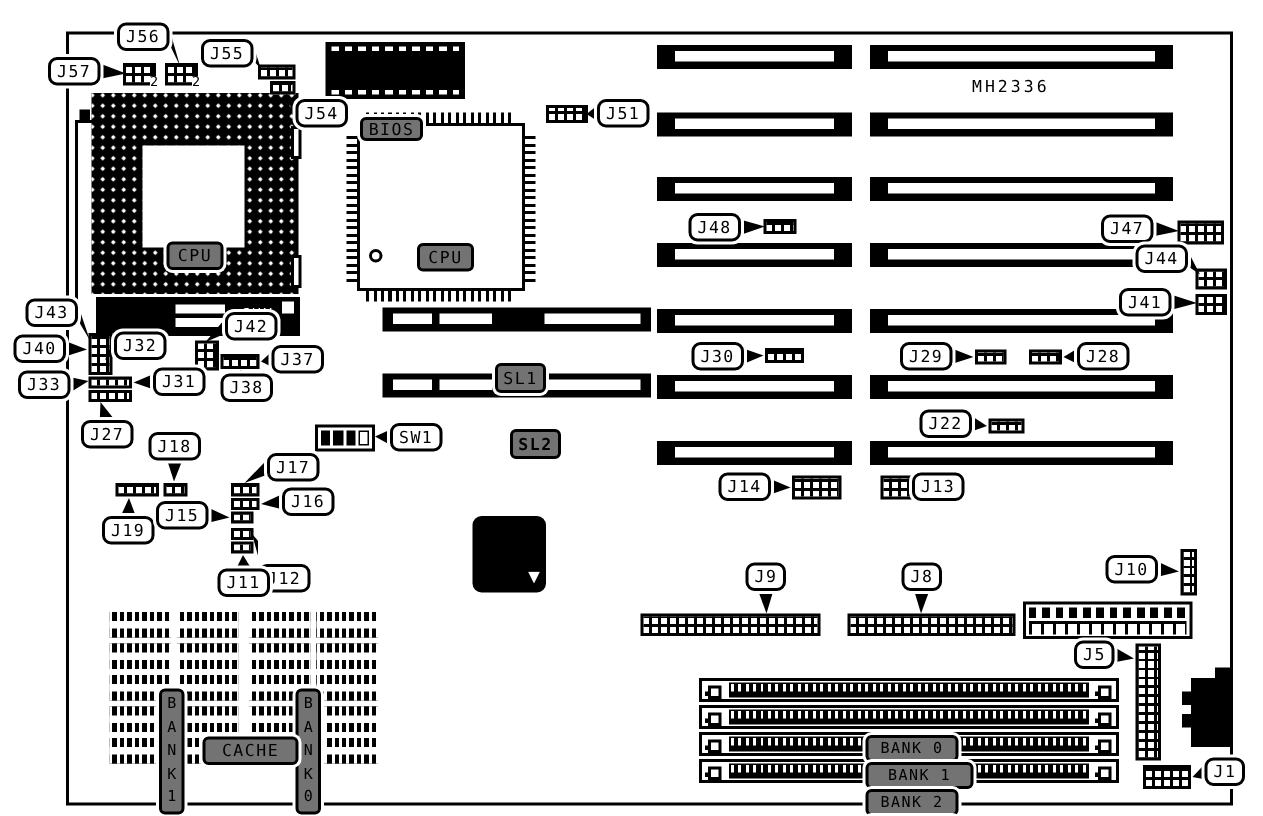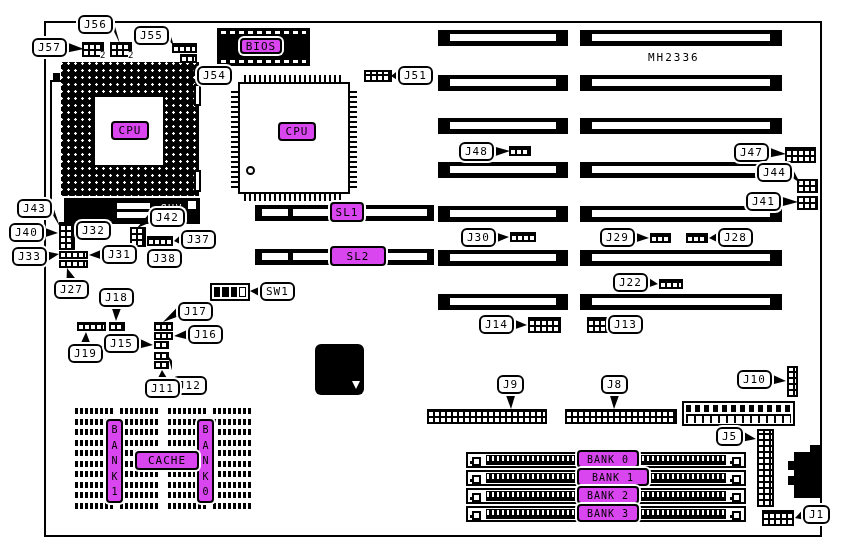--- a/index.html
+++ b/index.html
@@ -6,23 +6,23 @@
   #root{position:relative;width:842px;height:544px;background:#fff;overflow:hidden;
         font-family:"DejaVu Sans Mono",monospace;color:#000;}
   .abs{position:absolute;box-sizing:border-box;}
   
   .board{border:2px solid #000;background:#fff;}
   
   .lbl{position:absolute;box-sizing:border-box;background:#fff;border:2px solid #000;
        border-radius:6px;font-size:11px;line-height:13px;padding:1px 4px;letter-spacing:1px;
        box-shadow:0 0 0 2px #fff;z-index:6;white-space:nowrap;}
   
-  .box-label{position:absolute;box-sizing:border-box;background:#d946ef;border:2px solid #000;
+  .box-label{position:absolute;box-sizing:border-box;background:#737373;border:2px solid #000;
        border-radius:4px;font-size:11px;line-height:13px;text-align:left;letter-spacing:1px;
-       box-shadow:0 0 0 2px #fff;z-index:4;display:flex;align-items:center;justify-content:center;}
+       box-shadow:0 0 0 2px #fff;z-index:4;display:flex;align-items:center;justify-content:center;margin-top:40px;}
   .vtext{white-space:pre-line;line-height:15.5px;font-size:10px;letter-spacing:0;}
   
   .hdr{position:absolute;box-sizing:border-box;border:2px solid #000;background-color:#fff;
        background-image:repeating-linear-gradient(90deg,#fff 0 4px,#000 4px 6px),
                         repeating-linear-gradient(0deg,#fff 0 4px,#000 4px 6px);
        background-blend-mode:darken;z-index:3;}
   
   .isa{position:absolute;background:#000;z-index:2;}
   .isa::before{content:"";position:absolute;left:12px;right:12px;top:4px;height:7px;background:#fff;}
   
@@ -106,21 +106,21 @@
               display:flex;gap:2px;align-items:center;padding:0 2px;">
     <div style="width:7px;height:10px;background:#000;"></div>
     <div style="width:7px;height:10px;background:#000;"></div>
     <div style="width:7px;height:10px;background:#000;"></div>
     <div style="width:7px;height:10px;background:#fff;border:1px solid #000;box-sizing:border-box;"></div>
   </div>
 
   <div class="vl" style="left:255px;top:205px;width:179px;height:16px;"></div>
   <div class="vl" style="left:255px;top:249px;width:179px;height:16px;"></div>
   <div class="box-label" style="left:330px;top:202px;width:34px;height:20px;">SL1</div>
-  <div class="box-label" style="left:330px;top:246px;width:56px;height:20px;">SL2</div>
+  <div class="box-label" style="left:340px;top:246px;width:34px;height:20px;font-weight:bold;">SL2</div>
 
   <div class="abs" style="left:682px;top:401px;width:113px;height:25px;border:2px solid #000;background:#fff;z-index:2;">
     <div class="abs" style="left:2px;right:2px;top:2px;height:7px;background:repeating-linear-gradient(90deg,#000 0 5px,rgba(0,0,0,0) 5px 9px);"></div>
     <div class="abs" style="left:2px;right:2px;top:11px;height:9px;border-top:2px solid #000;
                 background:repeating-linear-gradient(90deg,#000 0 2px,#fff 2px 8px);"></div>
   </div>
 
   <div class="abs" style="left:794px;top:452px;width:28px;height:46px;background:#000;z-index:2;"></div>
   <div class="abs" style="left:788px;top:461px;width:6px;height:9px;background:#000;"></div>
   <div class="abs" style="left:788px;top:476px;width:6px;height:9px;background:#000;"></div>

